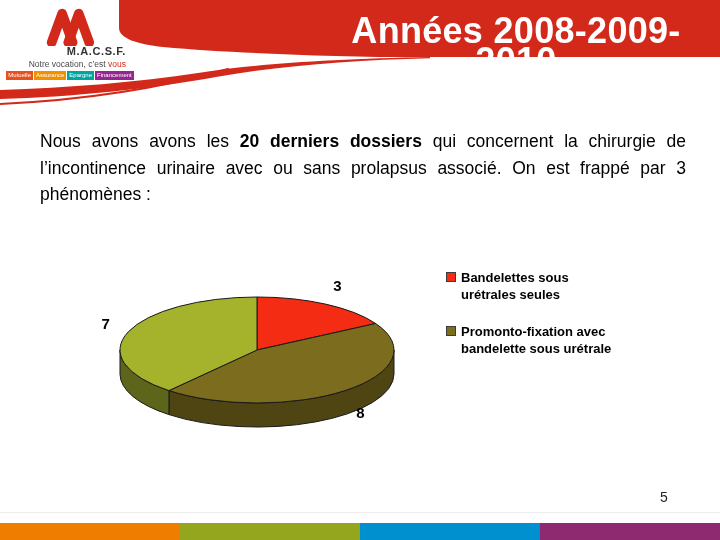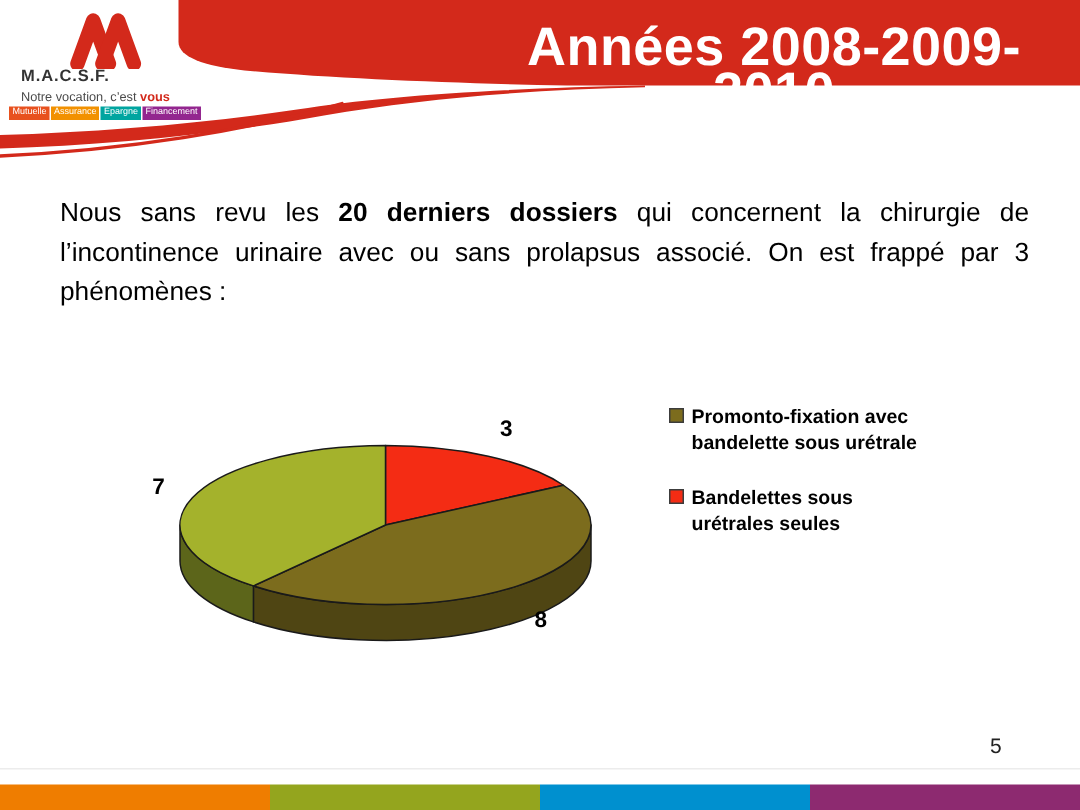--- a/index.html
+++ b/index.html
@@ -3,25 +3,25 @@
 <meta charset="utf-8">
 <style>
   html,body{margin:0;padding:0;background:#888;}
   .slide{
     position:relative;width:720px;height:540px;background:#ffffff;overflow:hidden;
     font-family:"Liberation Sans",sans-serif;
   }
   
   .header-svg{position:absolute;left:0;top:0;width:720px;height:145px;z-index:1;}
   
-  .logo-panel{position:absolute;left:14px;top:4px;width:112px;text-align:left;z-index:3;}
+  .logo-panel{position:absolute;left:14px;top:4px;width:112px;text-align:right;z-index:3;}
   .m-mark{width:54px;height:42px;display:block;margin:0 auto;}
   .brand{font-size:11px;font-weight:bold;color:#333;letter-spacing:.6px;margin-top:-1px;}
   .tagline{font-size:8.5px;color:#4a4a4a;white-space:nowrap;margin-top:2px;}
-  .tagline .hl{color:#d3291b;font-weight:bold;}
+  .tagline .hl{color:#d3291b;font-weight:normal;}
   .badges{display:flex;gap:1px;justify-content:center;margin-top:2px;}
   .badge{font-size:6px;line-height:7px;color:#fff;padding:1px 2px;white-space:nowrap;}
   
   .slide-title{
     position:absolute;left:322px;top:16px;width:388px;z-index:2;
     text-align:center;font-size:36px;line-height:30px;font-weight:bold;color:#fff;letter-spacing:.3px;
   }
   
   .body-text{
     position:absolute;left:40px;top:128px;width:646px;margin:0;z-index:2;
@@ -64,41 +64,41 @@
     <div class="badges">
       <span class="badge" style="background: rgb(232, 81, 30);">Mutuelle</span>
       <span class="badge" style="background: rgb(242, 145, 0);">Assurance</span>
       <span class="badge" style="background: rgb(0, 165, 160);">Epargne</span>
       <span class="badge" style="background: rgb(147, 38, 143);">Financement</span>
     </div>
   </div>
 
   <div class="slide-title">Années 2008-2009-2010</div>
 
-  <p class="body-text"><span>Nous sans revu les </span><b>20 derniers dossiers</b><span> qui concernent la chirurgie de l’incontinence urinaire avec ou sans prolapsus associé. On est frappé par 3 phénomènes :</span></p>
+  <p class="body-text"><span>Nous avons avons les </span><b>20 derniers dossiers</b><span> qui concernent la chirurgie de l’incontinence urinaire avec ou sans prolapsus associé. On est frappé par 3 phénomènes :</span></p>
 
   <svg id="pie-svg" class="pie-svg" viewBox="0 0 720 540" aria-hidden="true">
       <path d="M 394 350 A 137 53 0 0 1 168.93809747294412 390.60035548530584 L 168.93809747294412 414.60035548530584 A 137 53 0 0 0 394 374 Z" fill="#4f4513" stroke="#1a1a1a" stroke-width="1" stroke-linejoin="round"></path>
       <path d="M 168.93809747294412 390.60035548530584 A 137 53 0 0 1 120 350 L 120 374 A 137 53 0 0 0 168.93809747294412 414.60035548530584 Z" fill="#5c651a" stroke="#1a1a1a" stroke-width="1" stroke-linejoin="round"></path>
       <path d="M 257 350 L 257 297 A 137 53 0 0 1 375.6454803184681 323.5 Z" fill="#f42c14" stroke="#1a1a1a" stroke-width="1" stroke-linejoin="round"></path>
       <path d="M 257 350 L 375.6454803184681 323.5 A 137 53 0 0 1 168.93809747294412 390.60035548530584 Z" fill="#7c6c1d" stroke="#1a1a1a" stroke-width="1" stroke-linejoin="round"></path>
       <path d="M 257 350 L 168.93809747294412 390.60035548530584 A 137 53 0 0 1 256.99999999999994 297 Z" fill="#a4b22c" stroke="#1a1a1a" stroke-width="1" stroke-linejoin="round"></path>
       <text x="337.5" y="286.780145523736" text-anchor="middle" dominant-baseline="middle" class="pie-label">3</text>
       <text x="360.48880515953283" y="414.32124434768537" text-anchor="middle" dominant-baseline="middle" class="pie-label">8</text>
       <text x="105.70948805346873" y="325.0325295372262" text-anchor="middle" dominant-baseline="middle" class="pie-label">7</text>
     </svg>
 
   <div class="legend">
     <div class="legend-item">
+      <span class="swatch" style="background: rgb(244, 44, 20);"></span>
+      <span class="legend-label">Bandelettes sous urétrales seules</span>
+    </div>
+    <div class="legend-item">
       <span class="swatch" style="background: rgb(124, 108, 29);"></span>
       <span class="legend-label">Promonto-fixation avec bandelette sous urétrale</span>
-    </div>
-    <div class="legend-item">
-      <span class="swatch" style="background: rgb(244, 44, 20);"></span>
-      <span class="legend-label">Bandelettes sous urétrales seules</span>
     </div>
   </div>
 
   <div class="hairline"></div>
   <div class="page-number">5</div>
   <div class="stripes">
     <div class="stripe" style="background: rgb(239, 125, 0);"></div>
     <div class="stripe" style="background: rgb(148, 165, 30);"></div>
     <div class="stripe" style="background: rgb(0, 144, 207);"></div>
     <div class="stripe" style="background: rgb(141, 42, 112);"></div>

